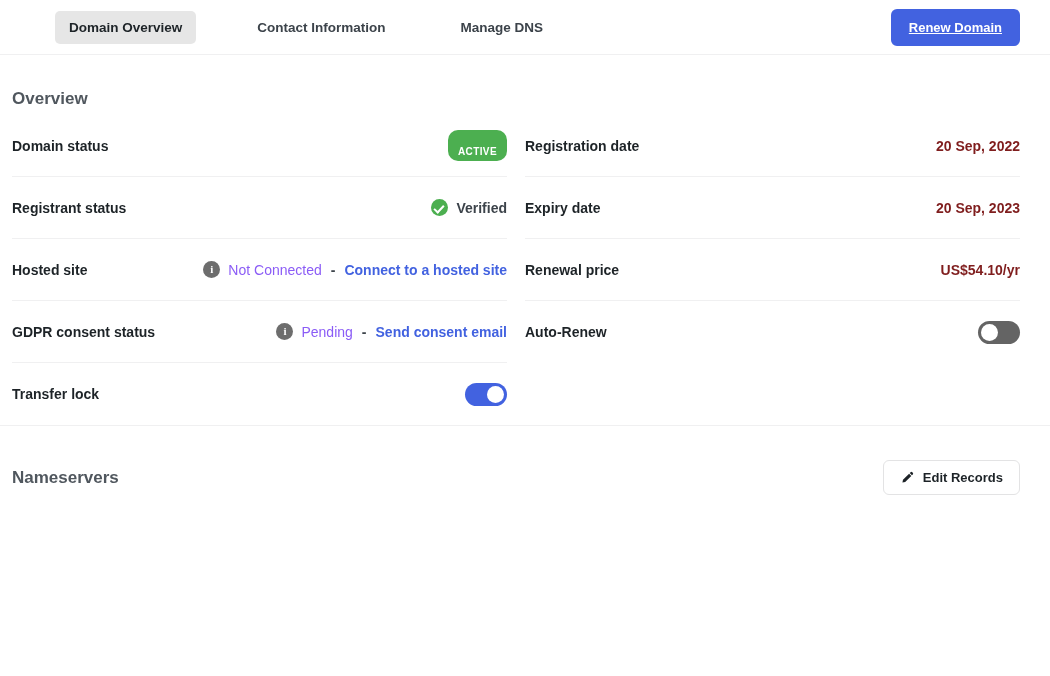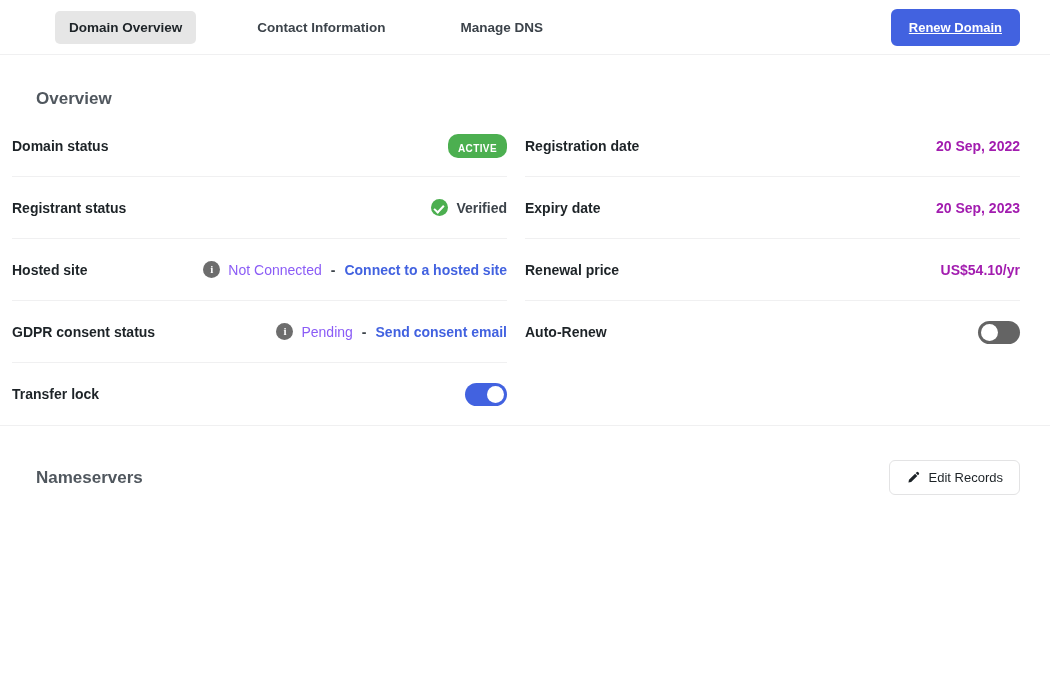--- a/index.html
+++ b/index.html
@@ -50,35 +50,34 @@
   }
 
   
   .section { padding: 0 30px 0 12px; }
   .section-head {
     display: flex;
     align-items: center;
     min-height: 54px;
     padding-top: 34px;
     padding-bottom: 6px;
-    margin-left: 24px;
   }
   .section-title {
     font-size: 17px;
     font-weight: bold;
     color: #50575e;
   }
   .section-head .spacer { flex: 1 1 auto; }
   .btn-secondary {
     background: #ffffff;
     border: 1px solid #e3e3e4;
     border-radius: 6px;
     padding: 9px 16px;
     font-size: 13px;
-    font-weight: normal;
+    font-weight: bold;
     color: #1d2327;
     display: inline-flex;
     align-items: center;
     gap: 9px;
     cursor: pointer;
     font-family: "Liberation Sans", sans-serif;
     white-space: nowrap;
   }
 
   .divider-full {
@@ -112,31 +111,31 @@
   }
   .row-value {
     font-size: 14px;
     font-weight: bold;
     color: #3c434a;
     display: flex;
     align-items: center;
     gap: 8px;
     white-space: nowrap;
   }
-  .row-value.muted { color: #a21caf; font-weight: bold; }
+  .row-value.muted { color: #7f1d1d; font-weight: bold; }
 
   
   .badge {
     background: #4caf50;
     color: #ffffff;
     font-size: 10px;
     font-weight: bold;
     letter-spacing: 0.4px;
     border-radius: 10px;
-    padding: 10px 10px 4px;
+    padding: 17px 10px 4px;
     text-transform: uppercase;
     line-height: 1;
   }
 
   
   .icon { display: inline-flex; align-items: center; justify-content: center; flex: 0 0 auto; }
   .icon-check {
     width: 17px; height: 17px; border-radius: 50%;
     background: #4caf50;
     position: relative;

